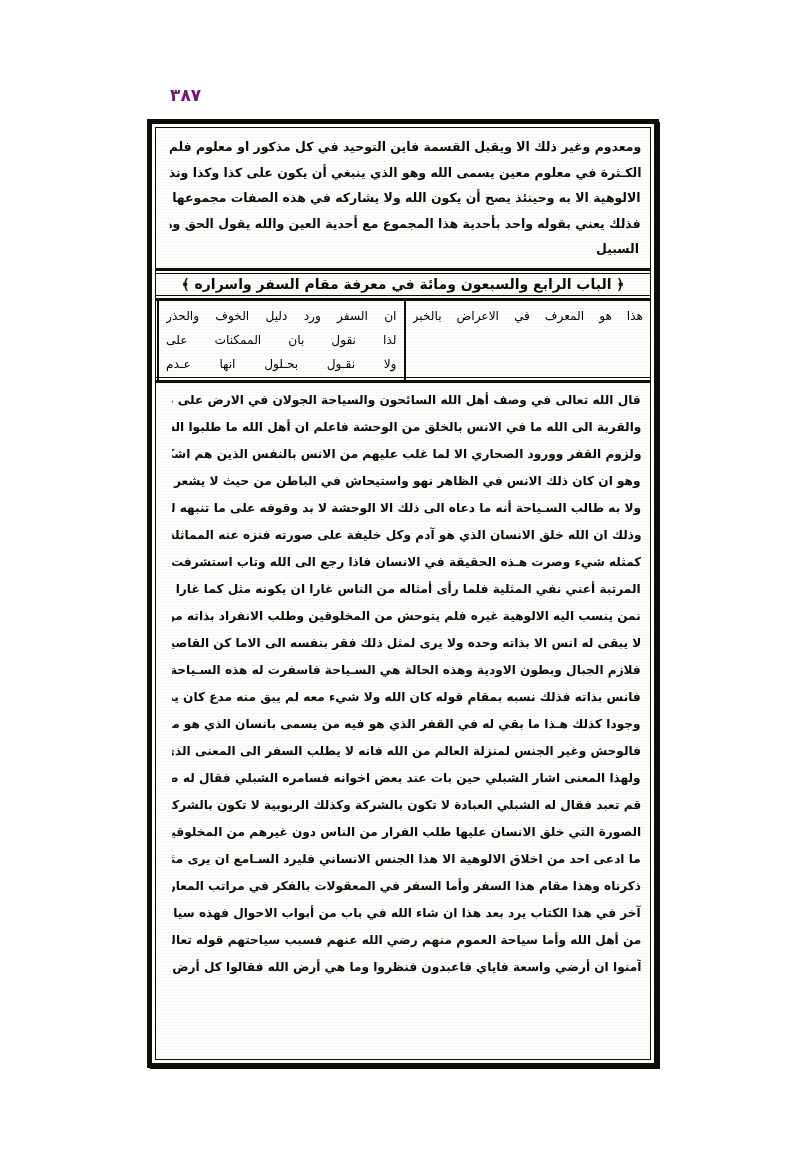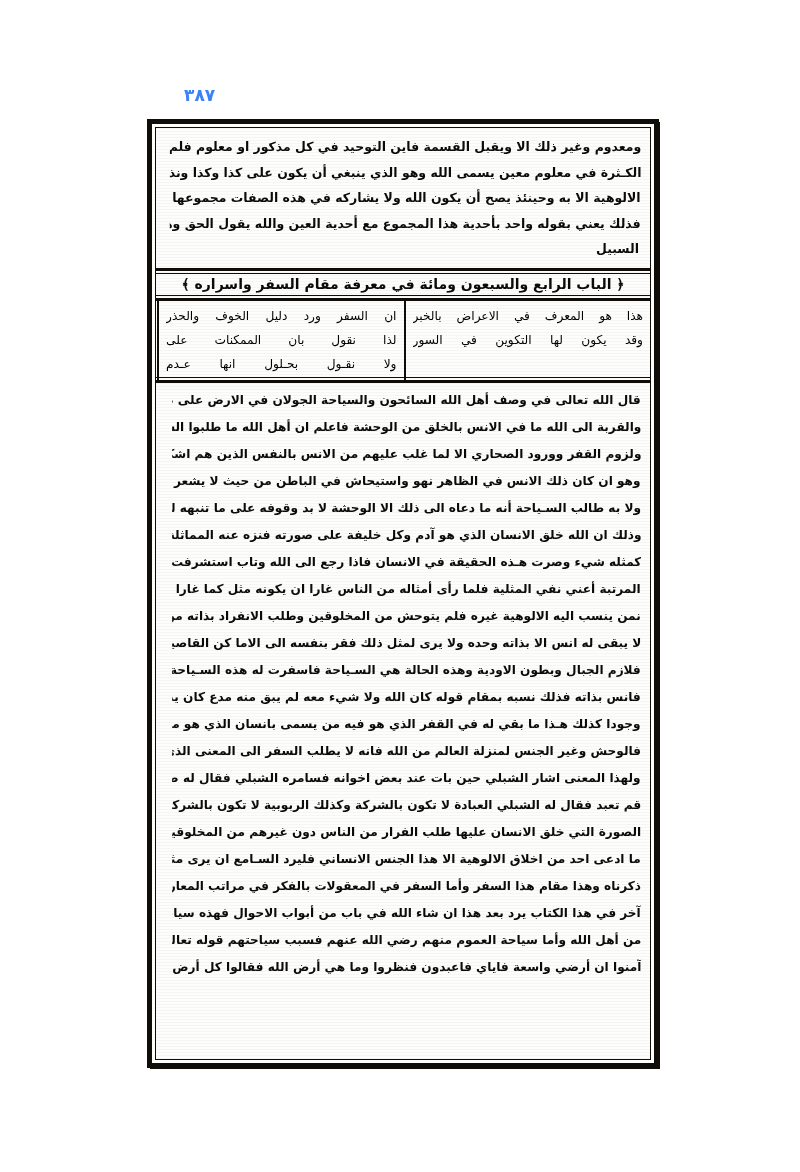--- a/index.html
+++ b/index.html
@@ -12,27 +12,27 @@
     width: 800px;
     height: 1172px;
     position: relative;
     font-family: "DejaVu Sans", sans-serif;
     overflow: hidden;
   }
 
   
   #page-number {
     position: absolute;
-    left: 184px;
+    left: 170px;
     top: 85px;
     font-family: "DejaVu Sans", sans-serif;
     font-size: 17px;
     font-weight: bold;
     letter-spacing: 0.5px;
-    color: #3b82f6;
+    color: #701a75;
     direction: ltr;
   }
 
   
   #page-frame {
     position: absolute;
     left: 148px;
     top: 120px;
     width: 510px;
     height: 947px;
@@ -211,21 +211,20 @@
     </div>
 
     <div id="chapter-band">
       <div id="chapter-title" class="arabic">﴿ الباب الرابع والسبعون ومائة في معرفة مقام السفر واسراره ﴾</div>
     </div>
 
     <div id="verse-table">
 
       <div class="verse-col left-col">
         <div class="verse-line">هذا هو المعرف في الاعراض بالخبر</div>
-        <div class="verse-line">وقد يكون لها التكوين في السور</div>
       </div>
 
       <div class="verse-col right-col">
         <div class="verse-line">ان السفر ورد دليل الخوف والحذر</div>
         <div class="verse-line">لذا نقول بان الممكنات على</div>
         <div class="verse-line">ولا نقـول بحـلول انها عـدم</div>
       </div>
 
     </div>
 

